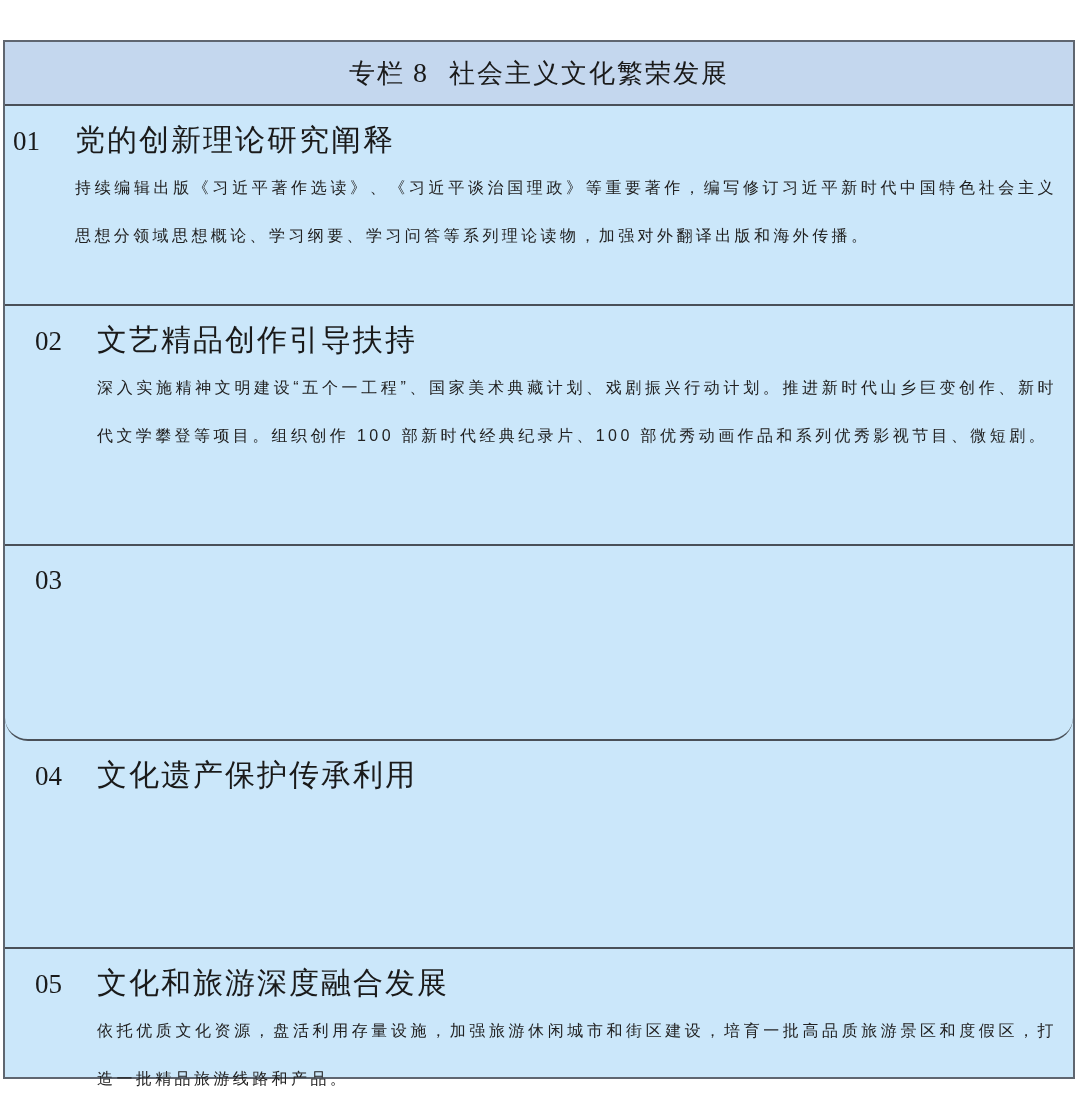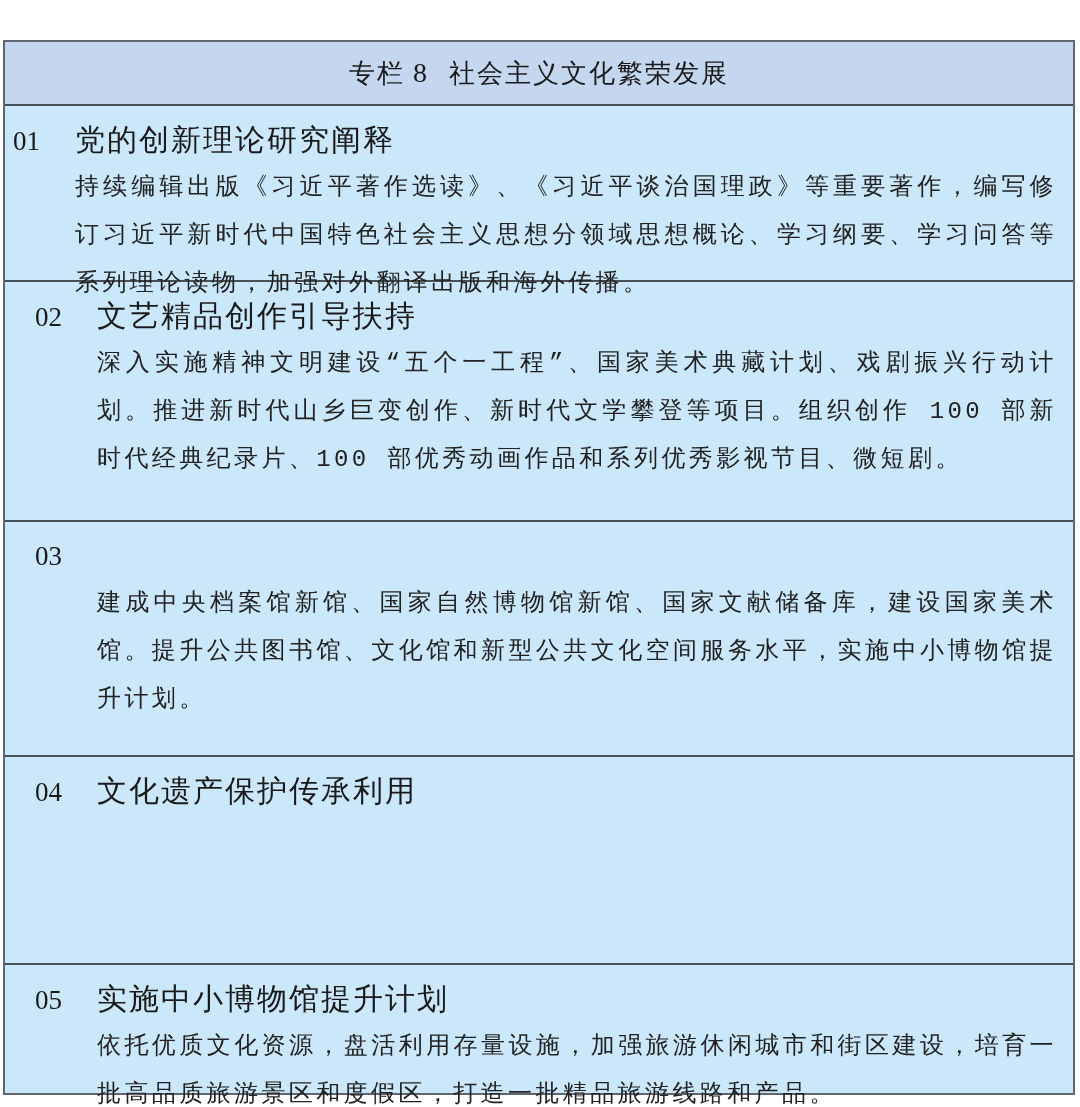--- a/index.html
+++ b/index.html
@@ -61,68 +61,67 @@
       font-family: "Liberation Serif", serif;
       font-size: 27px;
       flex: none;
     }
     .row-title {
       font-size: 30px;
       letter-spacing: 2px;
     }
     .row-body {
       margin-left: 62px;
-      font-family: Liberation Mono, monospace;
-      font-size: 24px;
+      font-family: Liberation Sans, sans-serif;
+      font-size: 16px;
       line-height: 48px;
       letter-spacing: 3.4px;
       text-align: justify;
       color: #222;
     }
   </style>
 </head>
 <body>
 
 <div class="box">
   <div class="header">
     <span>专栏</span>
     <span class="num">8</span>
     <span>社会主义文化繁荣发展</span>
   </div>
 
-  <div class="row" style="height:176px;padding-left:8px;">
+  <div class="row" style="height:200px;padding-left:8px;">
     <div class="row-head">
       <span class="row-num">01</span>
       <span class="row-title">党的创新理论研究阐释</span>
     </div>
     <div class="row-body">持续编辑出版《习近平著作选读》、《习近平谈治国理政》等重要著作，编写修订习近平新时代中国特色社会主义思想分领域思想概论、学习纲要、学习问答等系列理论读物，加强对外翻译出版和海外传播。</div>
   </div>
 
   <div class="row" style="height:240px;">
     <div class="row-head">
       <span class="row-num">02</span>
       <span class="row-title">文艺精品创作引导扶持</span>
     </div>
     <div class="row-body">深入实施精神文明建设“五个一工程”、国家美术典藏计划、戏剧振兴行动计划。推进新时代山乡巨变创作、新时代文学攀登等项目。组织创作 100 部新时代经典纪录片、100 部优秀动画作品和系列优秀影视节目、微短剧。</div>
   </div>
 
-  <div class="row" style="height:235px;">
+  <div class="row" style="height:195px;border-radius:23px;">
     <div class="row-head">
       <span class="row-num">03</span>
     </div>
-    <div class="row-body">建成中央档案馆新馆、国家自然博物馆新馆、国家文献储备库，建设国家美术馆。提升公共图书馆、文化馆和新型公共文化空间服务水平，实施中小博物馆提升计划。</div>
   </div>
 
   <div class="row" style="height:208px;">
     <div class="row-head">
       <span class="row-num">04</span>
       <span class="row-title">文化遗产保护传承利用</span>
     </div>
   </div>
 
   <div class="row" style="height:128px;">
     <div class="row-head">
       <span class="row-num">05</span>
-      <span class="row-title">实施中小博物馆提升计划</span>
+      <span class="row-title">文化和旅游深度融合发展</span>
     </div>
     <div class="row-body">依托优质文化资源，盘活利用存量设施，加强旅游休闲城市和街区建设，培育一批高品质旅游景区和度假区，打造一批精品旅游线路和产品。</div>
   </div>
 </div>
 
 </body></html>

